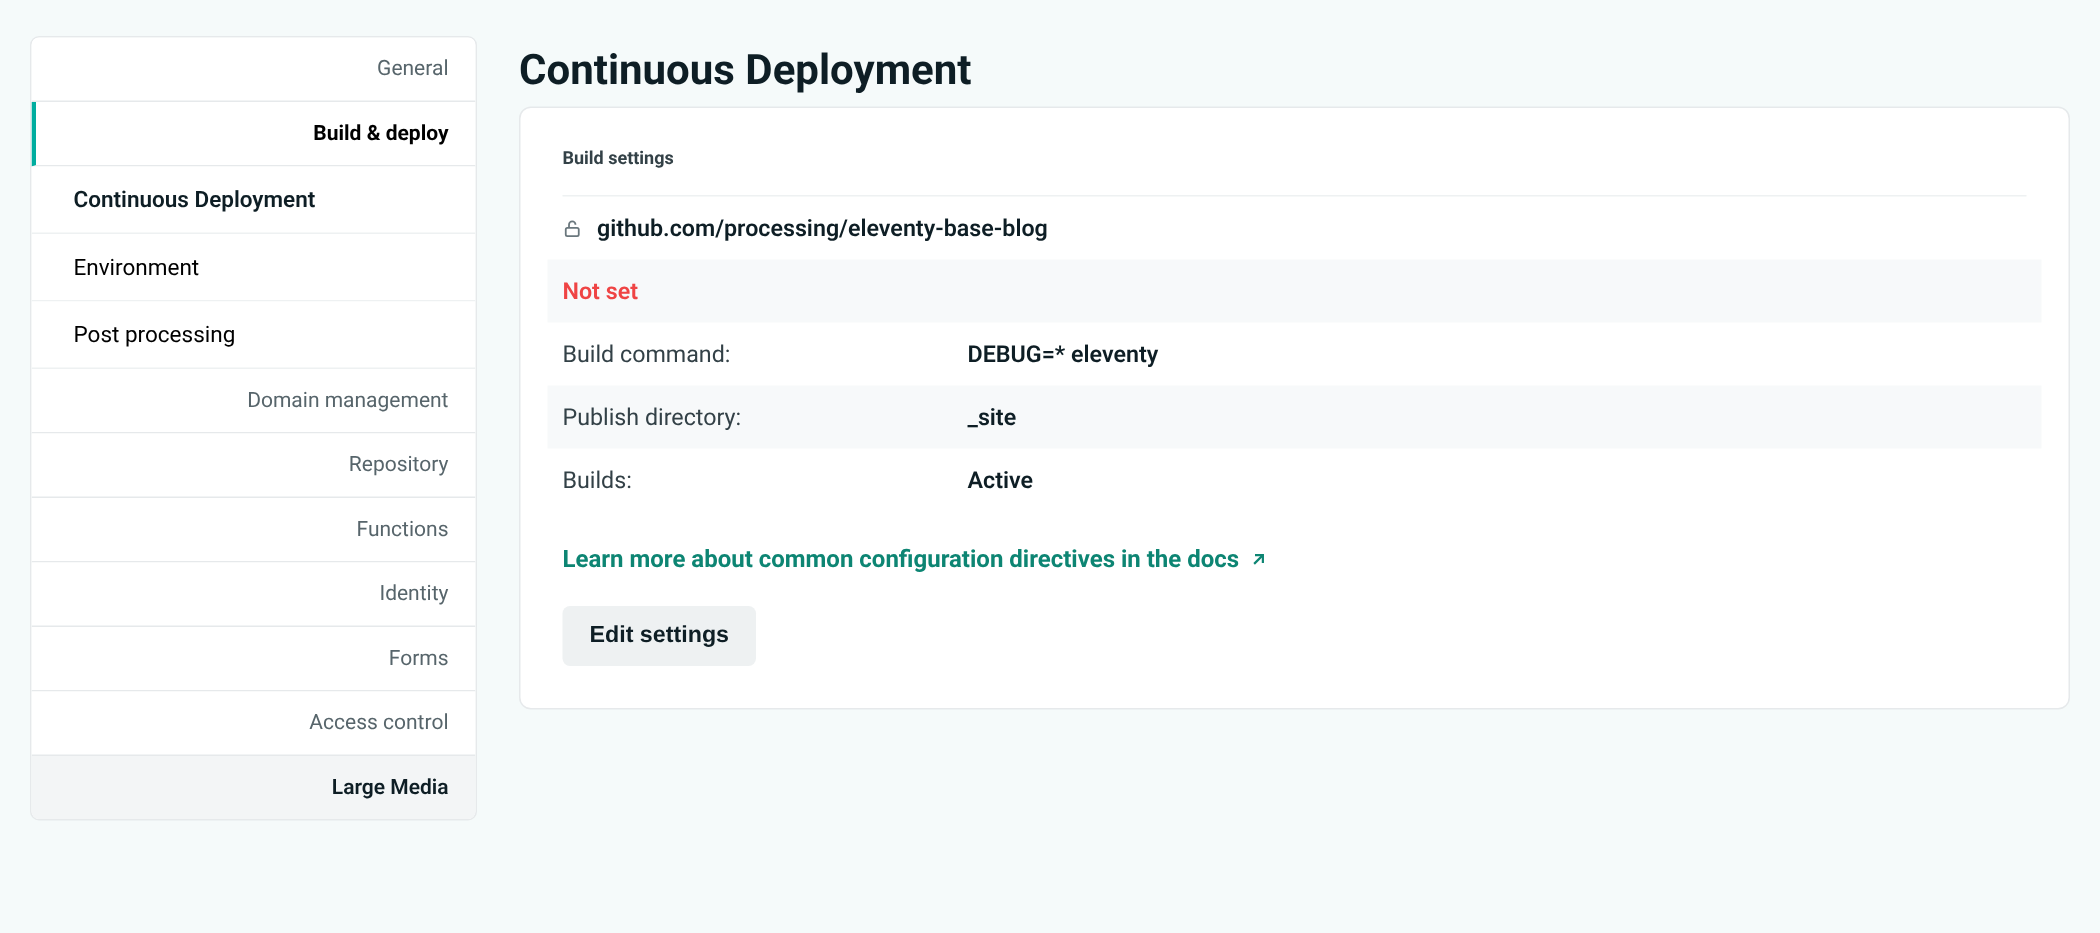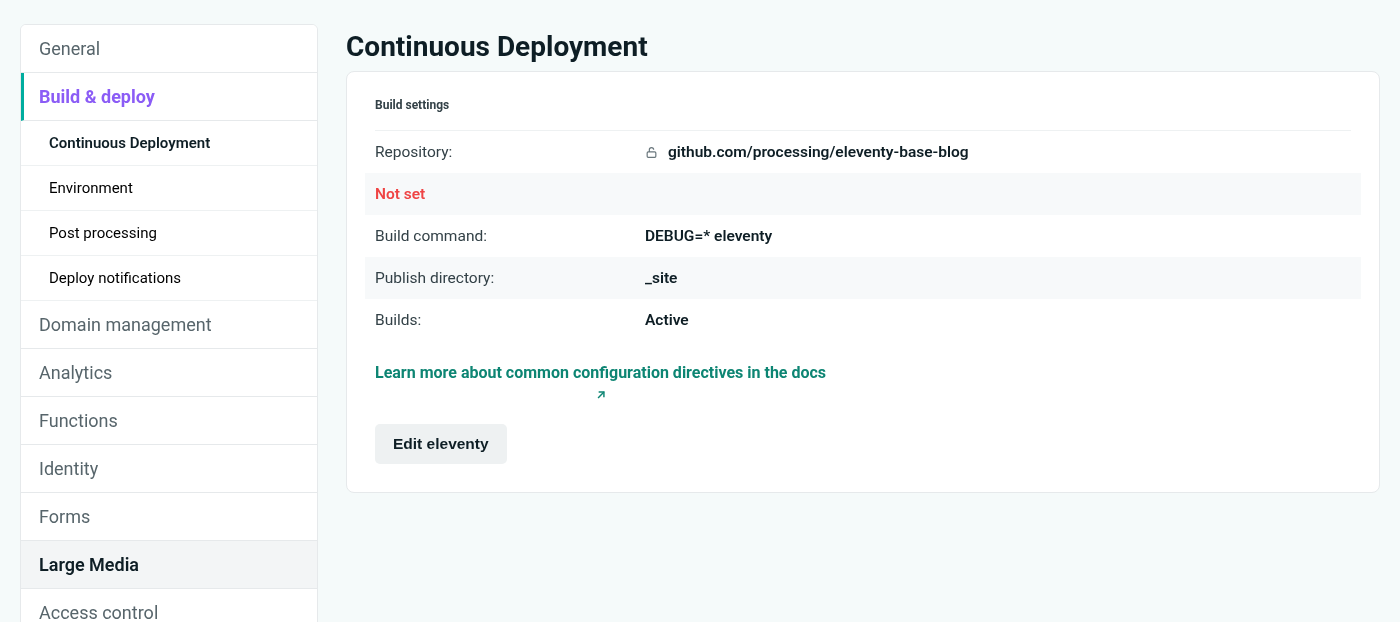--- a/index.html
+++ b/index.html
@@ -19,29 +19,30 @@
   .sidebar {
     width: 298px;
     background: #fff;
     border: 1px solid #e6e9eb;
     border-radius: 6px;
     overflow: hidden;
     flex-shrink: 0;
   }
   .sidebar-item {
     padding: 13px 18px;
-    font-size: 18px;
+    font-size: 14px;
     color: #57656b;
     border-bottom: 1px solid #e6e9eb;
     cursor: pointer;
     background: #fff;
+    text-align: right;
   }
   .sidebar-item:last-child { border-bottom: none; }
   .sidebar-item.active {
-    color: #8b5cf6;
+    color: #000000;
     font-weight: 700;
     border-left: 3px solid #00ad9f;
     padding-left: 15px;
     background: #fff;
   }
   .sidebar-subitem {
     padding: 13px 18px 13px 28px;
     font-size: 15px;
     color: #000000;
     border-bottom: 1px solid #eef1f2;
@@ -114,21 +115,20 @@
     display: inline-flex;
     align-items: center;
     gap: 6px;
     color: #0d8573;
     font-weight: 700;
     font-size: 16px;
     text-decoration: none;
     margin-top: 22px;
     margin-bottom: 22px;
     cursor: pointer;
-    flex-direction: column;
   }
   .external-icon {
     display: inline-flex;
   }
   .edit-button {
     background: #eef1f2;
     border: none;
     border-radius: 5px;
     padding: 11px 18px;
     font-size: 15.5px;
@@ -140,40 +140,38 @@
 </head>
 <body>
 
 <div class="layout">
   <nav class="sidebar">
     <div class="sidebar-item">General</div>
     <div class="sidebar-item active">Build &amp; deploy</div>
     <div class="sidebar-subitem selected">Continuous Deployment</div>
     <div class="sidebar-subitem">Environment</div>
     <div class="sidebar-subitem">Post processing</div>
-    <div class="sidebar-subitem">Deploy notifications</div>
     <div class="sidebar-item">Domain management</div>
-    <div class="sidebar-item">Analytics</div>
+    <div class="sidebar-item">Repository</div>
     <div class="sidebar-item">Functions</div>
     <div class="sidebar-item">Identity</div>
     <div class="sidebar-item">Forms</div>
+    <div class="sidebar-item">Access control</div>
     <div class="sidebar-item hover-state">Large Media</div>
-    <div class="sidebar-item">Access control</div>
   </nav>
 
   <main class="main">
     <h1 class="page-title">Continuous Deployment</h1>
 
     <section class="card">
       <h2 class="card-title">Build settings</h2>
 
       <div class="settings-table">
 
         <div class="setting-row">
-          <div class="setting-label">Repository:</div>
           <div class="setting-value">
             <span class="lock-icon">
               <svg width="13" height="15" viewBox="0 0 24 24" fill="none" stroke="currentColor" stroke-width="2.2">
                   <rect x="4" y="11" width="16" height="10" rx="2"></rect>
                   <path d="M8 11V7a4 4 0 0 1 8 0"></path>
                 </svg>
             </span>
             <span>github.com/processing/eleventy-base-blog</span>
           </div>
         </div>
@@ -203,17 +201,17 @@
         <span>Learn more about common configuration directives in the docs</span>
         <span class="external-icon">
           <svg width="14" height="14" viewBox="0 0 24 24" fill="none" stroke="currentColor" stroke-width="2.5">
               <path d="M7 17L17 7"></path>
               <path d="M8 7h9v9"></path>
             </svg>
         </span>
       </a>
 
       <div>
-        <button class="edit-button">Edit eleventy</button>
+        <button class="edit-button">Edit settings</button>
       </div>
     </section>
   </main>
 </div>
 
 </body></html>

